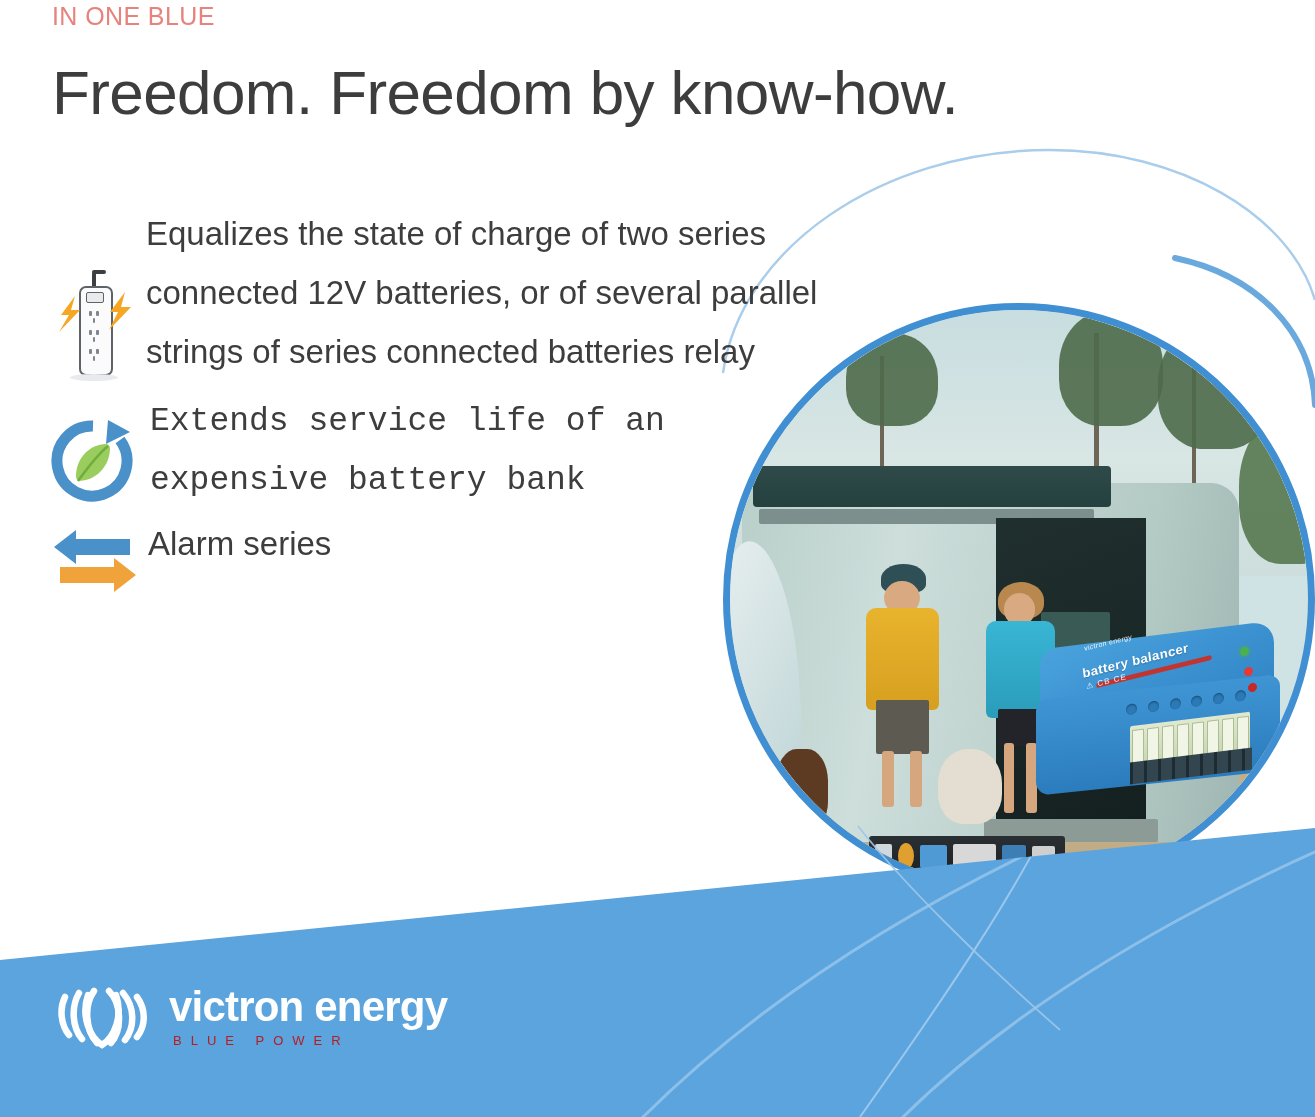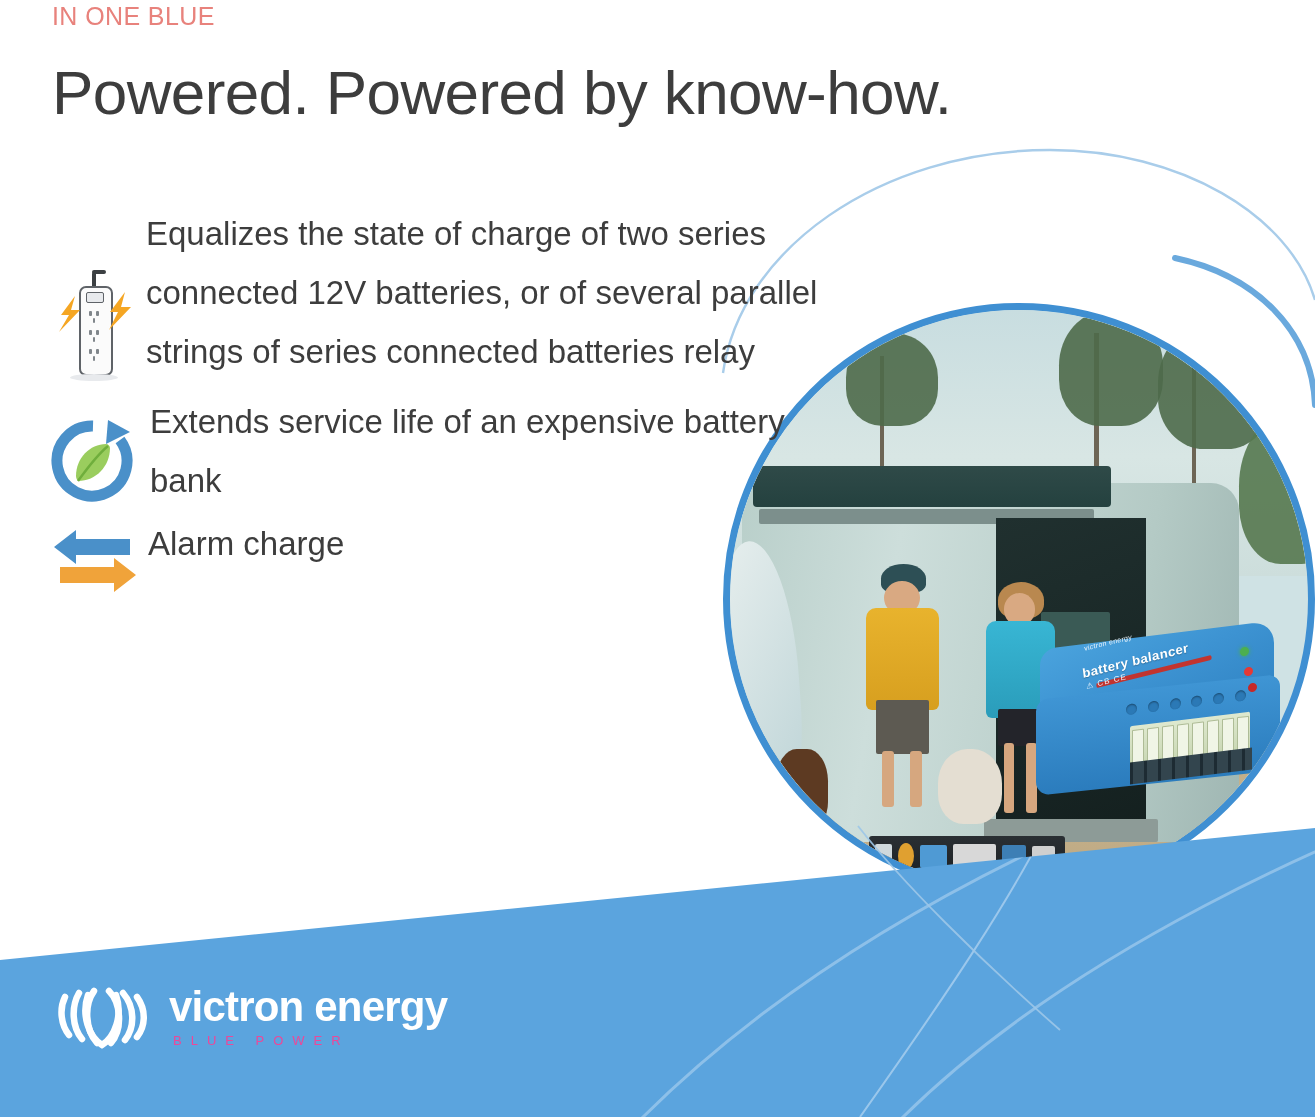--- a/index.html
+++ b/index.html
@@ -223,30 +223,30 @@
   }
   .brand{
     position:absolute;left:55px;top:983px;
     display:flex;align-items:center;gap:18px;
   }
   .brand-text{display:flex;flex-direction:column;line-height:1;}
   .brand-name{
     color:#ffffff;font-size:42px;font-weight:700;letter-spacing:-.8px;
   }
   .brand-tag{
-    color:#ec4899;font-size:13px;letter-spacing:9px;margin-top:6px;padding-left:4px;
+    color:#b91c1c;font-size:13px;letter-spacing:9px;margin-top:6px;padding-left:4px;
   }
 </style>
 </head>
 <body>
 
 <div id="page">
 
   <div class="eyebrow">IN ONE BLUE</div>
-  <div class="headline">Powered. Powered by know-how.</div>
+  <div class="headline">Freedom. Freedom by know-how.</div>
 
   <svg class="deco-arcs" viewBox="0 0 1315 1117" preserveAspectRatio="none">
 
     <path d="M 723 373 C 740 250 880 150 1050 150 C 1180 150 1290 215 1315 300" fill="none" stroke="#a9cdea" stroke-width="2.4"></path>
 
     <path d="M 1175 258 C 1255 275 1312 330 1315 405" fill="none" stroke="#6aa9dd" stroke-width="6" stroke-linecap="round"></path>
     <path d="M 1175 258 C 1240 272 1300 325 1315 400" fill="none" stroke="#6aa9dd" stroke-width="0"></path>
   </svg>
 
   <div class="photo-circle">
@@ -370,21 +370,21 @@
           </svg>
           <svg style="position:absolute;left:60px;top:26px;width:28px;height:38px;" viewBox="0 0 28 38">
             <polygon points="19,0 4,20 12,20 3,38 25,15 15,15" fill="#f5a623"></polygon>
           </svg>
           <div class="strip-shadow"></div>
         </div>
       </div>
       <div class="feature-text" style="padding-top:0px;width:730px;">Equalizes the state of charge of two series connected 12V batteries, or of several parallel strings of series connected batteries relay</div>
     </div>
 
-    <div class="feature" style="margin-bottom:4px;">
+    <div class="feature" style="margin-bottom:4px;font-family:Liberation Mono, monospace;">
       <div class="feature-icon" style="margin-top:26px;margin-right:14px;margin-left:4px;">
         <svg class="ic-recycle" viewBox="0 0 86 86">
 
           <path d="M 43 8 A 35 35 0 1 0 70 22" fill="none" stroke="#4a90c9" stroke-width="11" stroke-linecap="butt"></path>
 
           <polygon points="58,2 80,14 56,26" fill="#4a90c9"></polygon>
 
           <path d="M 56 26 C 40 26 26 40 26 58 C 26 60 27 62 28 63 C 46 63 60 48 60 30 C 60 28 58 26 56 26 Z" fill="#9acd5e"></path>
           <path d="M 28 63 C 36 52 46 38 58 28" fill="none" stroke="#6fae3c" stroke-width="2.4"></path>
         </svg>
@@ -394,21 +394,21 @@
 
     <div class="feature">
       <div class="feature-icon" style="margin-top:14px;margin-right:10px;margin-left:6px;">
         <svg class="ic-arrows" viewBox="0 0 86 66">
 
           <path d="M 24 2 L 24 11 L 78 11 L 78 27 L 24 27 L 24 36 L 2 19 Z" fill="#4a90c9"></path>
 
           <path d="M 62 30 L 62 39 L 8 39 L 8 55 L 62 55 L 62 64 L 84 47 Z" fill="#f0a33a"></path>
         </svg>
       </div>
-      <div class="feature-text" style="padding-top:0px;">Alarm charge</div>
+      <div class="feature-text" style="padding-top:0px;">Alarm series</div>
     </div>
 
   </div>
 
   <svg class="footer-wedge" viewBox="0 0 1315 1117" preserveAspectRatio="none">
     <defs>
       <clipPath id="wedgeClip">
         <path d="M 0 960 L 1315 828 L 1315 1117 L 0 1117 Z"></path>
       </clipPath>
     </defs>

